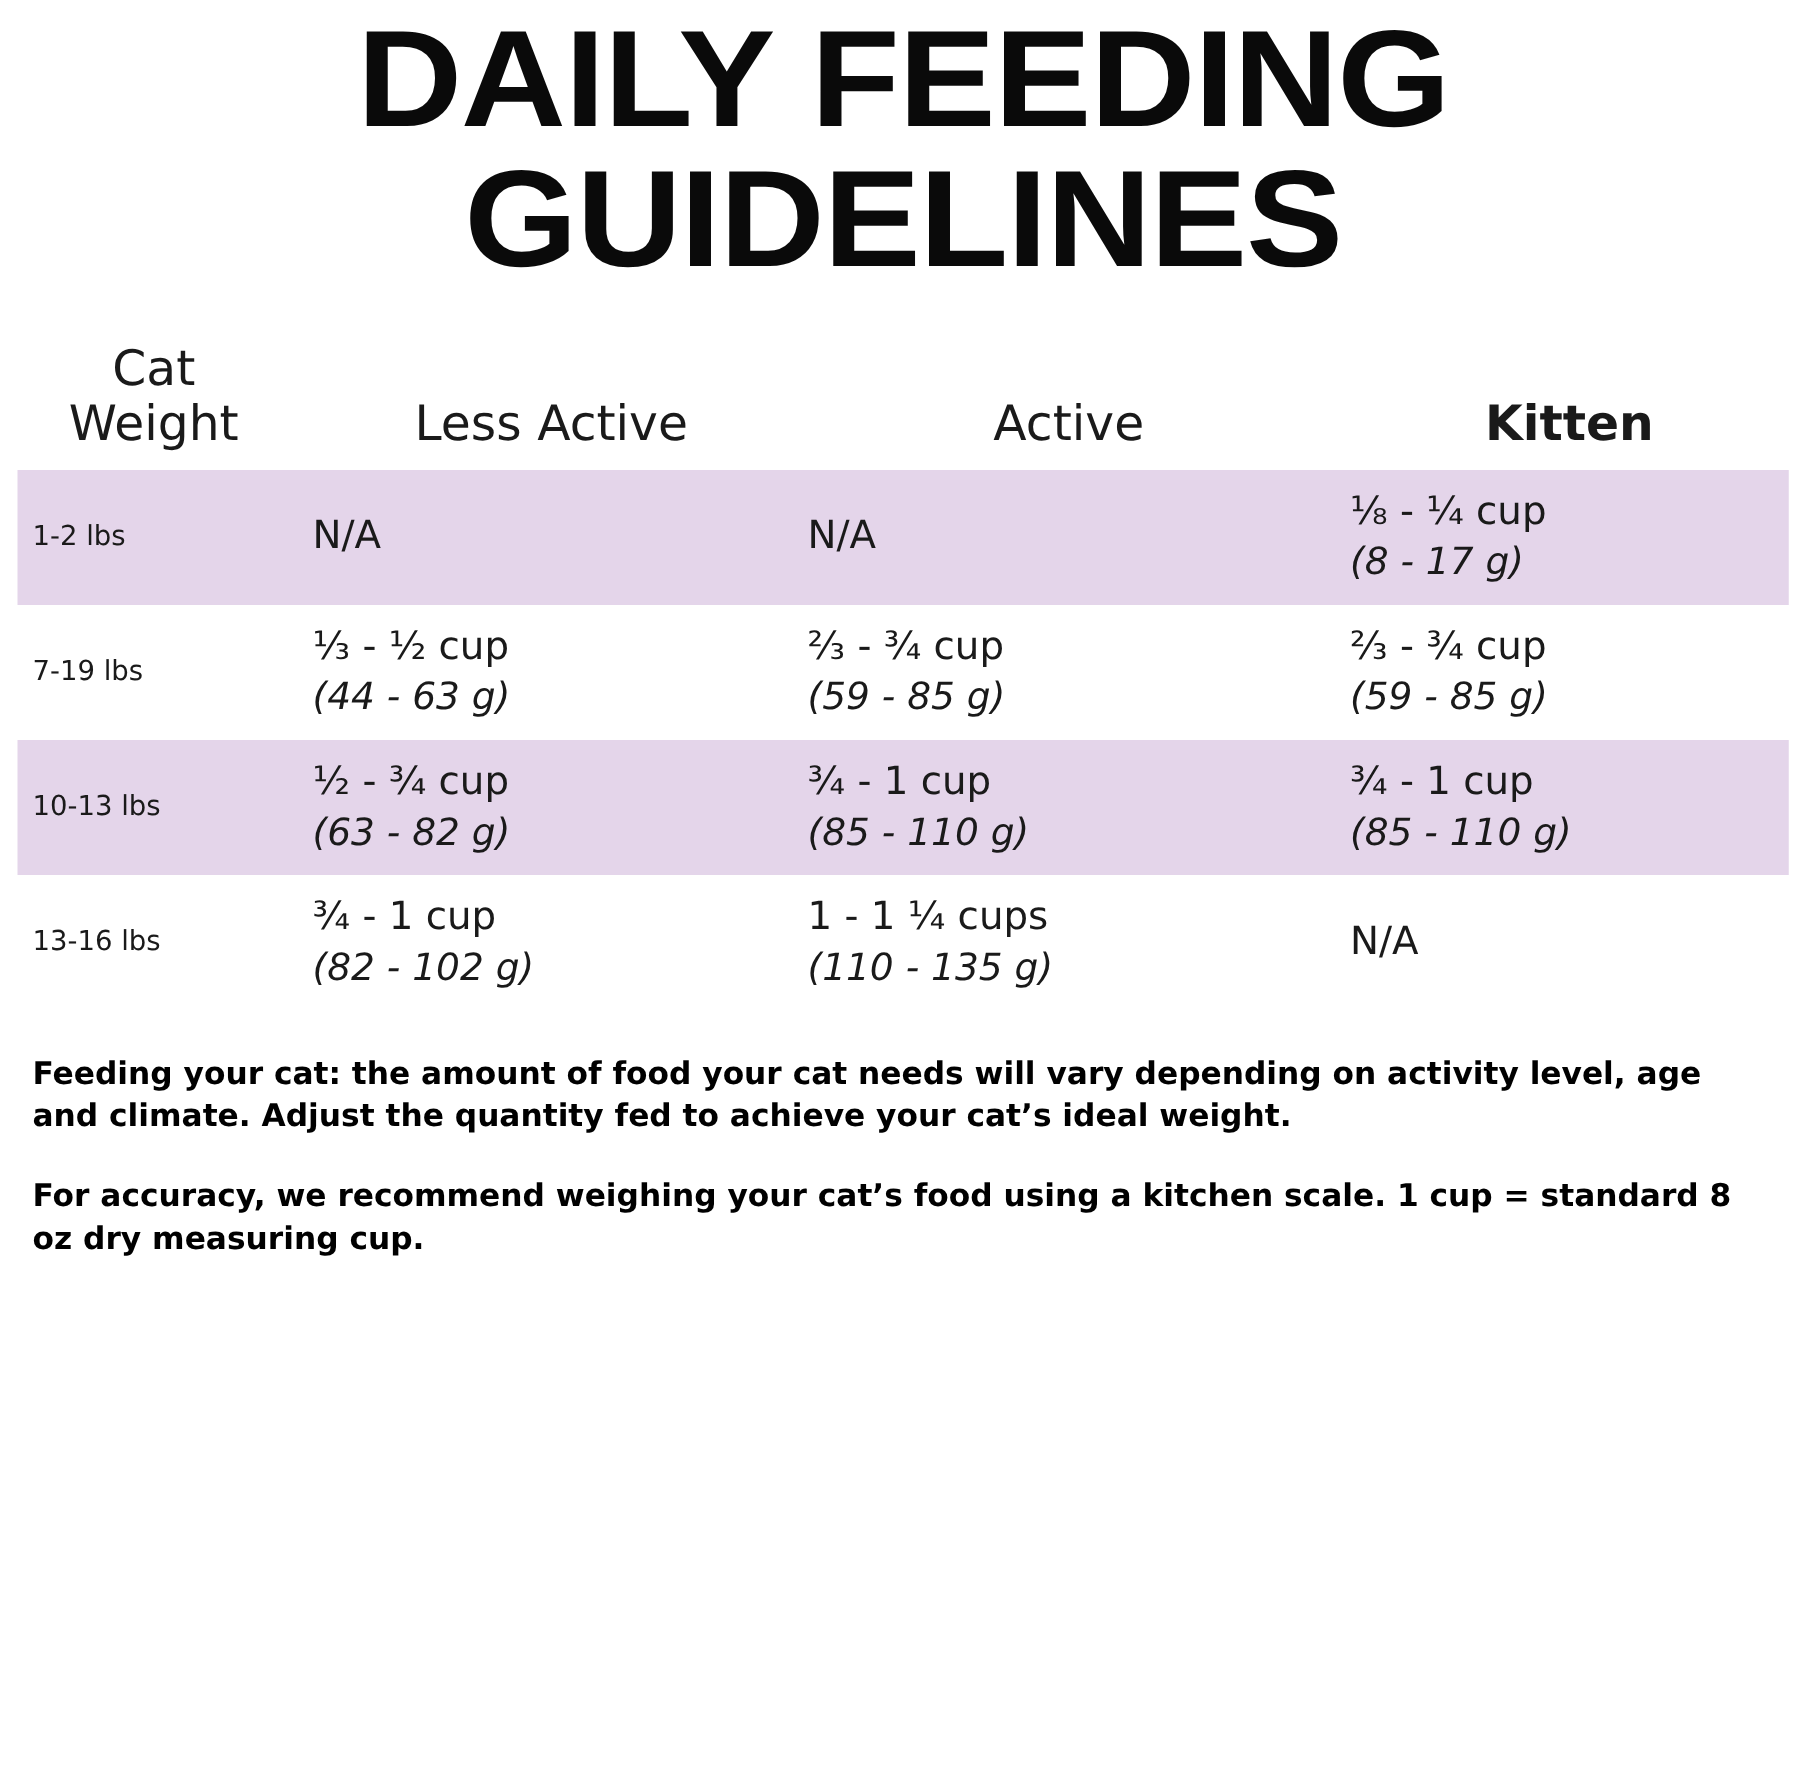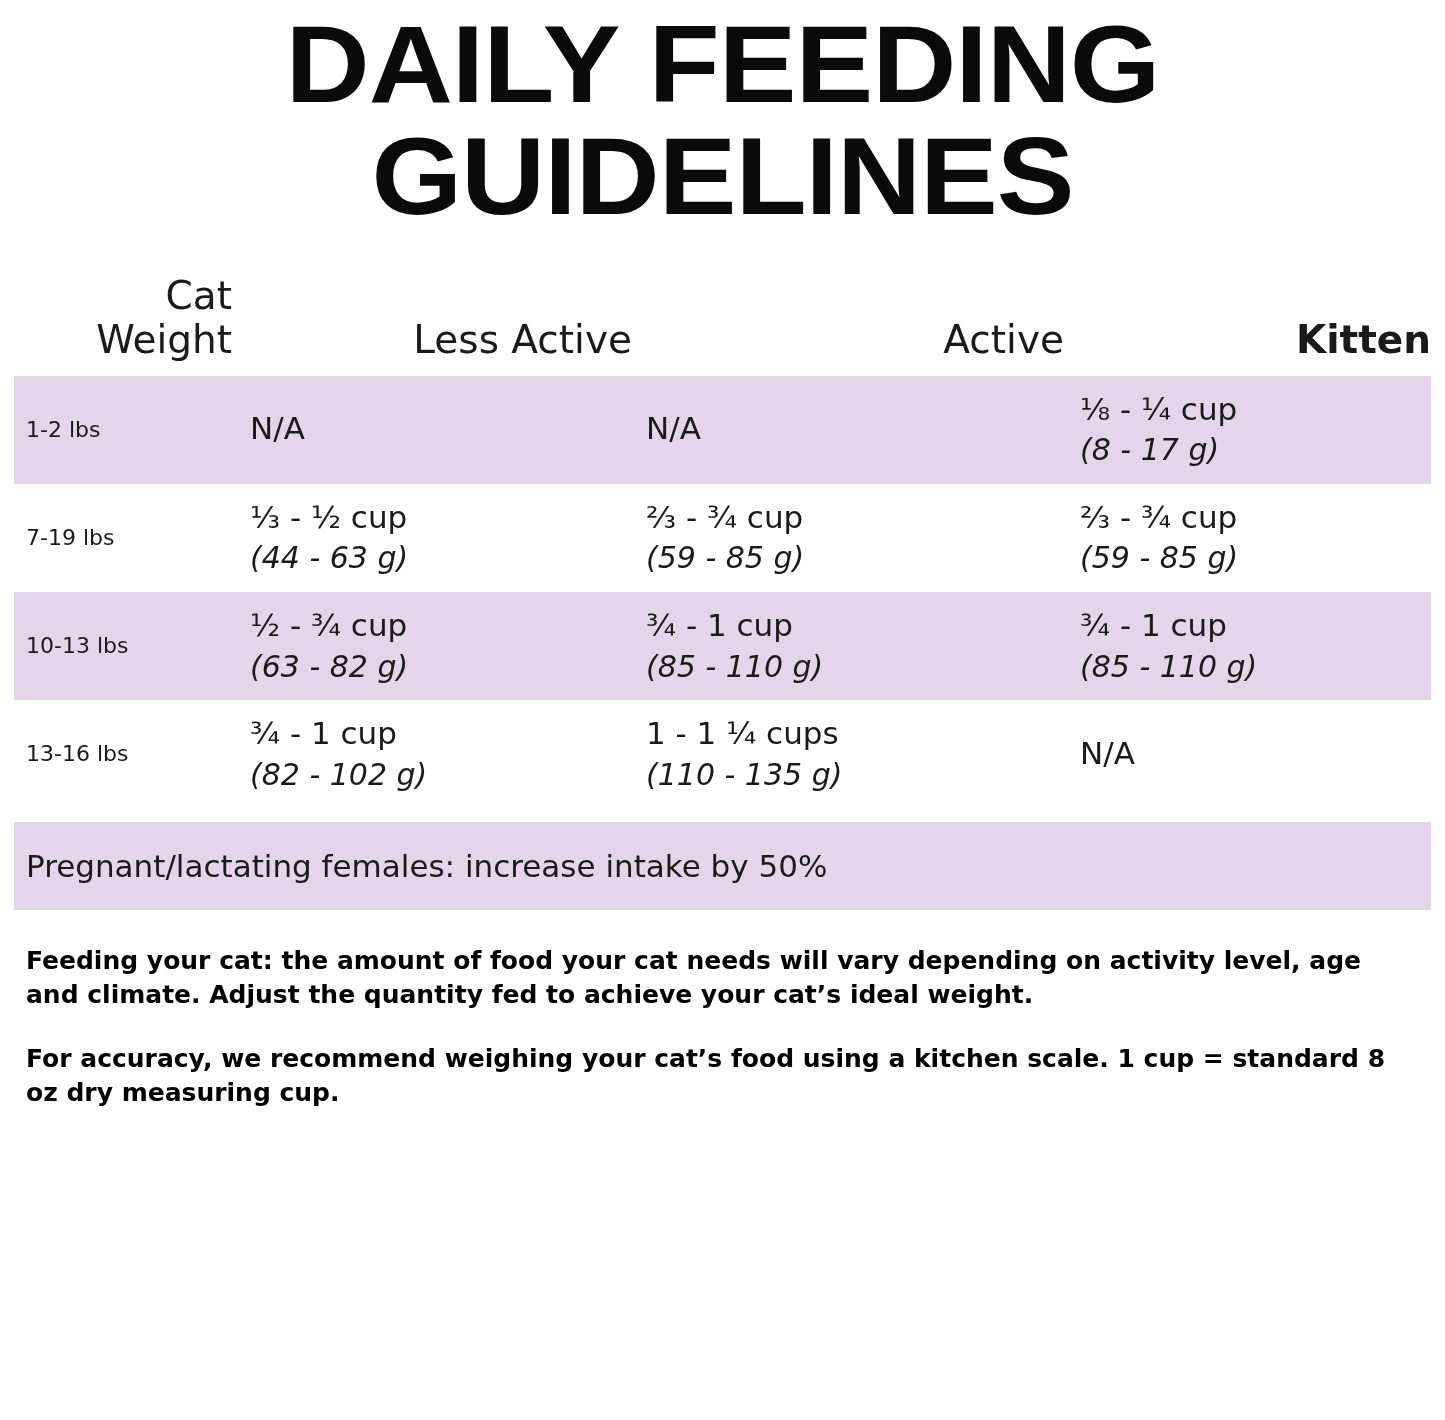--- a/index.html
+++ b/index.html
@@ -45,21 +45,21 @@
     width: 100%;
     border-collapse: collapse;
     table-layout: fixed;
   }
   .table col.c0 { width: 218px; }
   .table col.c1 { width: 400px; }
   .table col.c2 { width: 432px; }
   .table col.c3 { width: 367px; }
 
   .table th {
-    text-align: right;
+    text-align: center;
     font-weight: normal;
     font-size: 39px;
     color: #1a1a1a;
     vertical-align: bottom;
     padding: 0 0 14px 0;
     line-height: 1.12;
   }
   .table th.h-weight { font-size: 39px; }
   .table th.h-lessactive { padding-left: 18px; }
   .table th.h-active { padding-left: 14px; }
@@ -195,20 +195,19 @@
           <span class="amount">1 - 1 ¼ cups</span>
           <span class="grams">(110 - 135 g)</span>
         </td>
         <td class="c3">
           <span class="na">N/A</span>
         </td>
       </tr>
     </tbody>
   </table>
 
-  <div class="note-band">Pregnant/lactating females: increase intake by 50%</div>
 
   <div class="footnotes">
     <p class="footnote">Feeding your cat: the amount of food your cat needs will vary depending on activity level, age and climate. Adjust the quantity fed to achieve your cat’s ideal weight.</p>
     <p class="footnote">For accuracy, we recommend weighing your cat’s food using a kitchen scale. 1 cup = standard 8 oz dry measuring cup.</p>
   </div>
 
 </div>
 
 </body></html>

